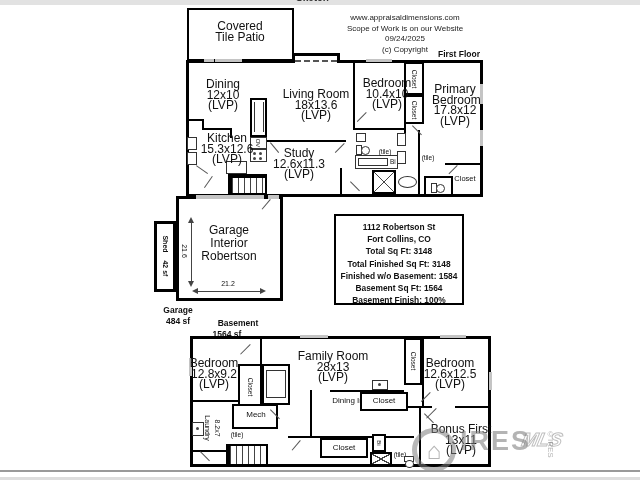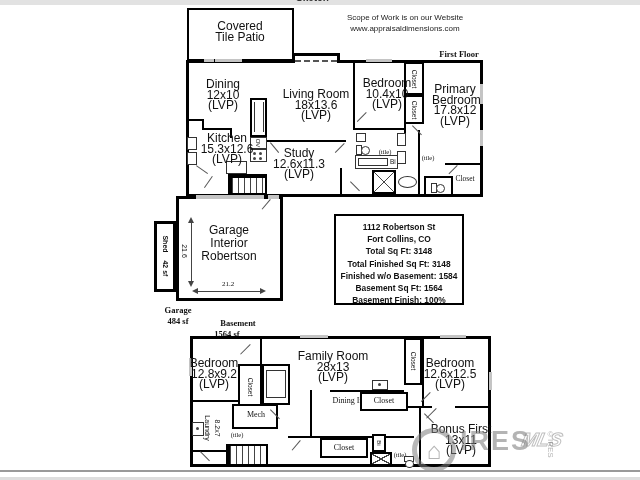--- a/index.html
+++ b/index.html
@@ -6,21 +6,21 @@
   #canvas{position:relative;width:640px;height:480px;background:#fff;overflow:hidden;
           font-family:"Liberation Sans",sans-serif;color:#111;}
   .a{position:absolute;}
   .w{position:absolute;background:#000;}
   .bx{position:absolute;border:2px solid #000;background:#fff;box-sizing:border-box;}
   .thick{border-width:3px;}
   .room{position:absolute;text-align:center;font-size:12px;line-height:10.5px;color:#111;
         transform:translateX(-50%);white-space:nowrap;}
   .room.wrap{white-space:normal;}
   .lbl{position:absolute;font-size:8px;line-height:10px;color:#111;white-space:nowrap;}
-  .c{transform:translateX(-50%);text-align:center;font-family:Liberation Serif, serif;}
+  .c{transform:translateX(-50%);text-align:center;}
   .b{font-weight:bold;}
   .s7{font-size:7px;}
   .s65{font-size:6.5px;}
   .vt{position:absolute;writing-mode:vertical-rl;text-orientation:mixed;font-size:6.5px;
       color:#111;white-space:nowrap;transform:translate(-50%,-50%);}
   .stairs{position:absolute;border:2px solid #000;box-sizing:border-box;background:
       repeating-linear-gradient(90deg,#444 0,#444 1px,transparent 1px,transparent 6px);}
   .xbox{position:absolute;border:2px solid #000;box-sizing:border-box;background:
       linear-gradient(to top right,transparent calc(50% - .7px),#444 calc(50% - .7px),#444 calc(50% + .7px),transparent calc(50% + .7px)),
       linear-gradient(to bottom right,transparent calc(50% - .7px),#444 calc(50% - .7px),#444 calc(50% + .7px),transparent calc(50% + .7px));}
@@ -50,22 +50,24 @@
     <div class="lbl b" style="left:296px;top:-7px;font-size:10px;color:#333;">Sketch</div>
   </div>
 
   <div class="bx" style="left:187px;top:8px;width:107px;height:53px;"></div>
   <div class="room" style="left:240px;top:21px;">
     <div>Covered</div>
     <div>Tile Patio</div>
   </div>
 
   <div class="a" style="left:325px;top:13px;width:160px;text-align:center;font-size:8px;line-height:10.5px;color:#222;">
+    <div>www.appraisaldimensions.com</div>
     <div>Scope of Work is on our Website</div>
-    <div>www.appraisaldimensions.com</div>
+    <div>09/24/2025</div>
+    <div>(c) Copyright</div>
   </div>
 
   <div class="lbl b c" style="left:459px;top:49px;font-size:8.5px;">First Floor</div>
   <div class="lbl b c" style="left:459px;top:60px;font-size:8.5px;">1584 sf</div>
 
   <div class="bx thick" style="left:186px;top:60px;width:297px;height:137px;"></div>
 
   <div class="a" style="left:292px;top:53px;width:48px;height:10px;border:3px solid #000;border-bottom:none;background:#fff;box-sizing:border-box;"></div>
   <div class="dash" style="left:295px;top:60px;width:42px;"></div>
 

